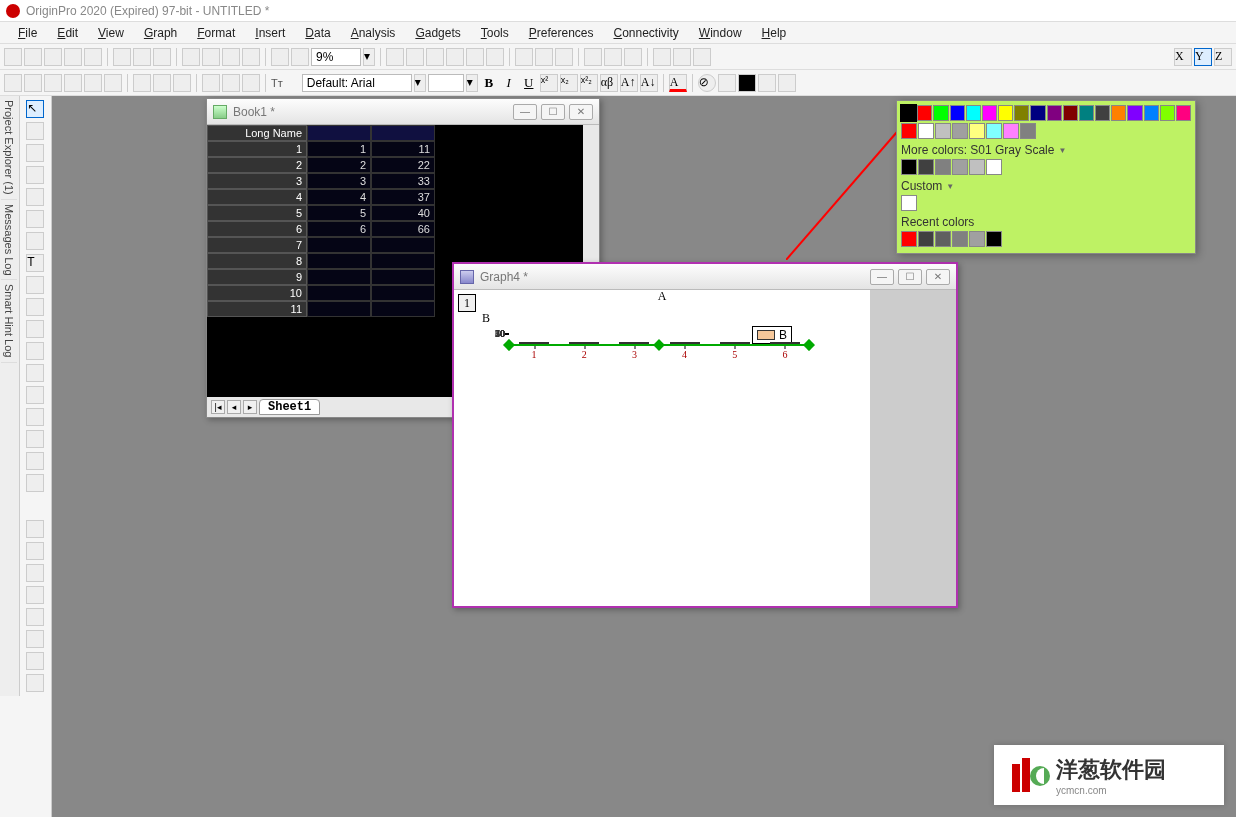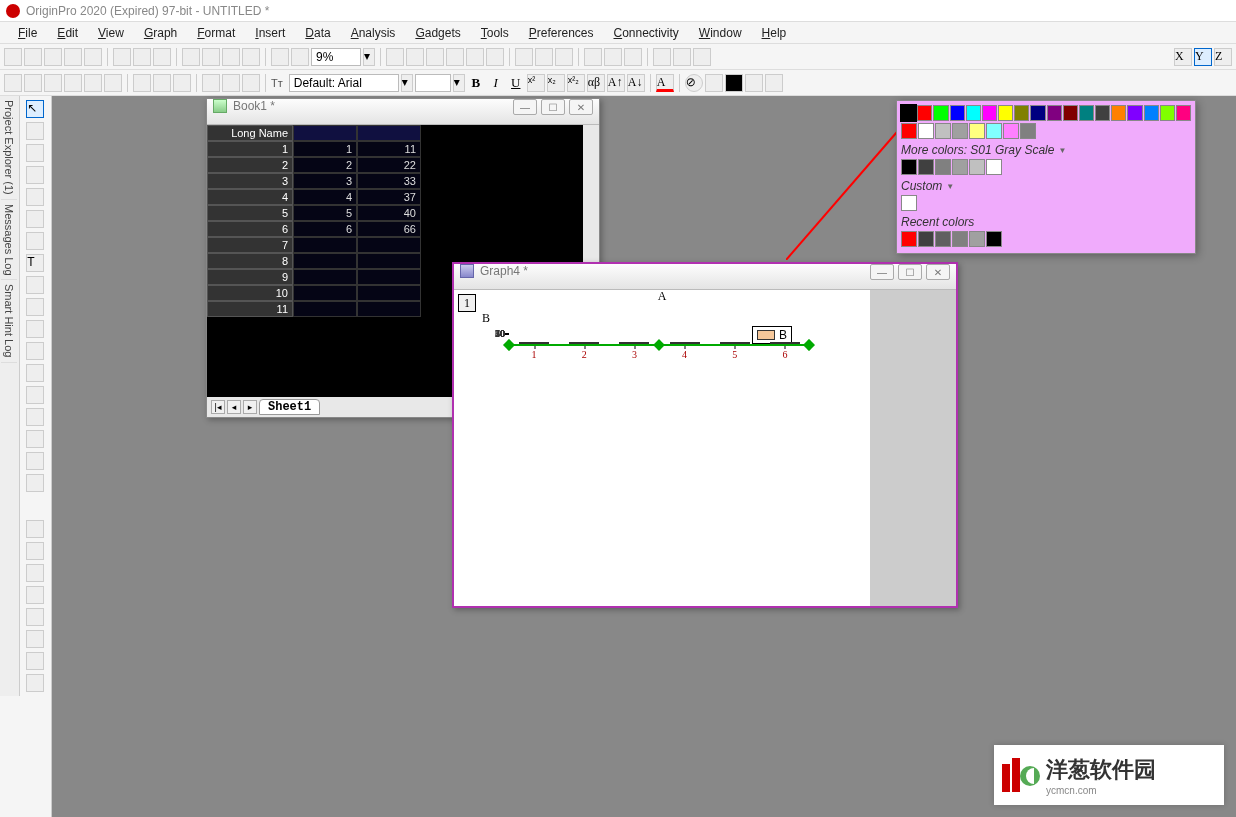--- a/index.html
+++ b/index.html
@@ -19,31 +19,31 @@
 .bold-btn,.italic-btn,.underline-btn { width:18px; height:18px; display:flex; align-items:center; justify-content:center; font-family:"Times New Roman",serif; font-size:13px; cursor:pointer; }
 .bold-btn { font-weight:bold; } .italic-btn { font-style:italic; } .underline-btn { text-decoration:underline; }
 
 .workspace { position:absolute; left:52px; top:96px; right:0; bottom:0; background:#888; }
 .left-dock { position:absolute; left:0; top:96px; width:52px; bottom:0; background:#f5f5f5; border-right:1px solid #ccc; }
 .dock-tab { writing-mode:vertical-rl; padding:4px 2px; font-size:11px; color:#444; border-bottom:1px solid #ddd; cursor:pointer; }
 .dock-icons { display:flex; flex-direction:column; align-items:center; gap:4px; padding:4px 0; }
 .dock-icon { width:18px; height:18px; background:#eee; border:1px solid #ccc; cursor:pointer; }
 
 .sub-window { position:absolute; background:#fff; border:1px solid #888; box-shadow:2px 2px 6px rgba(0,0,0,0.3); }
-.sub-title { height:26px; background:linear-gradient(#fdfdfd,#e4e4e4); display:flex; padding:0 6px; color:#777; border-bottom:1px solid #bbb; }
+.sub-title { height:26px; background:linear-gradient(#fdfdfd,#e4e4e4); display:flex; align-items:center; padding:0 6px; color:#777; border-bottom:1px solid #bbb; }
 .sub-title .win-icon { width:14px; height:14px; margin-right:6px; }
 .win-controls { margin-left:auto; display:flex; gap:4px; }
 .win-btn { width:24px; height:16px; border:1px solid #aaa; background:#f5f5f5; display:flex; align-items:center; justify-content:center; cursor:pointer; font-size:10px; border-radius:2px; }
 
 
 #book1 { left:154px; top:2px; width:394px; height:320px; }
 .sheet-area { position:absolute; left:0; top:26px; right:0; bottom:20px; background:#000; overflow:hidden; }
 .sheet-row { display:flex; height:16px; }
 .sheet-hdr { background:#333; color:#fff; text-align:center; border:1px solid #555; flex:0 0 auto; line-height:14px; font-size:11px; }
-.sheet-hdr.row-label { width:86px; text-align:right; padding-right:4px; }
+.sheet-hdr.row-label { width:100px; text-align:right; padding-right:4px; }
 .sheet-hdr.col { width:64px; }
 .sheet-cell { width:64px; border:1px solid #333; background:#050515; color:#ddd; text-align:right; padding-right:4px; line-height:14px; font-size:11px; }
 .sheet-cell.dark { background:#101040; }
 .scrollbar-v { position:absolute; right:0; top:26px; bottom:20px; width:16px; background:#e8e8e8; }
 .sheet-tabs { position:absolute; left:0; bottom:0; height:20px; right:0; background:#e8e8e8; display:flex; align-items:center; padding:0 4px; gap:2px; font-size:11px; }
 .sheet-tab { background:#fff; border:1px solid #999; padding:0 8px; border-top-left-radius:4px; border-top-right-radius:4px; font-family:"Courier New",monospace; font-weight:bold; }
 .sheet-nav { width:14px; height:14px; border:1px solid #aaa; background:#f0f0f0; display:flex; align-items:center; justify-content:center; font-size:9px; }
 
 
 #graph4 { left:400px; top:166px; width:506px; height:346px; border:2px solid #b030b0; }
@@ -58,30 +58,30 @@
 .x-tick { position:absolute; bottom:-16px; font-size:10px; color:#a00; font-family:serif; transform:translateX(-50%); }
 .x-tick::before { content:""; position:absolute; left:50%; top:-4px; width:1px; height:4px; background:#000; }
 .bar { position:absolute; bottom:0; background:#f5c79a; border:1px solid #333; }
 .y-label { position:absolute; left:22px; top:50%; transform:translateY(-50%) rotate(0); font-family:serif; font-size:12px; }
 .x-label { position:absolute; bottom:14px; left:50%; transform:translateX(-50%); font-family:serif; font-size:12px; }
 .legend { position:absolute; right:72px; top:8px; border:1px solid #000; padding:1px 4px; display:flex; align-items:center; gap:4px; font-family:serif; font-size:11px; }
 .legend-swatch { width:18px; height:10px; background:#f5c79a; border:1px solid #333; }
 .graph-right-gray { width:86px; background:#ccc; }
 
 
-.color-panel { position:absolute; right:40px; top:100px; width:300px; background:#f0abfc; border:1px solid #888; box-shadow:2px 2px 8px rgba(0,0,0,0.3); padding:4px; z-index:100;font-style:italic; }
+.color-panel { position:absolute; right:40px; top:100px; width:300px; background:#bef264; border:1px solid #888; box-shadow:2px 2px 8px rgba(0,0,0,0.3); padding:4px; z-index:100; }
 .color-row { display:flex; gap:1px; margin-bottom:2px; }
 .swatch { width:16px; height:16px; border:1px solid #888; cursor:pointer; }
 .swatch.sel { outline:2px solid #000; outline-offset:-1px; }
 .cp-label { margin:4px 0 2px 0; color:#333; display:flex; align-items:center; gap:4px; }
 .cp-label .dd { font-size:8px; color:#666; }
 
 .arrow { position:absolute; left:786px; top:100px; width:140px; height:160px; pointer-events:none; }
 
-.watermark { position:absolute; right:12px; bottom:12px; width:230px; height:60px; background:#fff; display:flex; align-items:center; padding:4px; gap:6px; box-shadow:0 0 6px rgba(0,0,0,.2); }
+.watermark { position:absolute; right:12px; bottom:12px; width:230px; height:60px; background:#fff; display:flex; align-items:center; padding:14px; gap:6px; box-shadow:0 0 6px rgba(0,0,0,.2); }
 .watermark .wm-icon { width:42px; height:42px; position:relative; }
 .watermark .wm-text { font-size:22px; font-weight:bold; color:#333; }
 .watermark .wm-sub { font-size:10px; color:#888; }
 </style>
 </head>
 <body>
 
 <div class="title-bar">
   <div class="app-icon"></div>
   <span class="title-text">OriginPro 2020 (Expired) 97-bit - UNTITLED *</span>
@@ -158,21 +158,21 @@
   <div class="tb-btn"></div>
   <div class="tb-sep"></div>
   <div class="tb-btn"></div>
   <div class="tb-btn"></div>
   <div class="tb-btn"></div>
   <div class="tb-sep"></div>
   <div class="tb-btn"></div>
   <div class="tb-btn"></div>
   <div class="tb-btn"></div>
   <div class="tb-sep"></div>
-  <span style="font-size:11px;color:#555;margin-right:4px">Tᴛ</span>
+  <span style="font-size:11px;color:#555;margin-right:17px">Tᴛ</span>
   <div class="font-box">Default: Arial</div>
   <div class="tb-btn" style="width:12px">▾</div>
   <div class="font-size-box"></div>
   <div class="tb-btn" style="width:12px">▾</div>
   <div class="bold-btn">B</div>
   <div class="italic-btn">I</div>
   <div class="underline-btn">U</div>
   <div class="tb-btn" style="font-size:9px">x²</div>
   <div class="tb-btn" style="font-size:9px">x₂</div>
   <div class="tb-btn" style="font-size:9px">x²₂</div>

